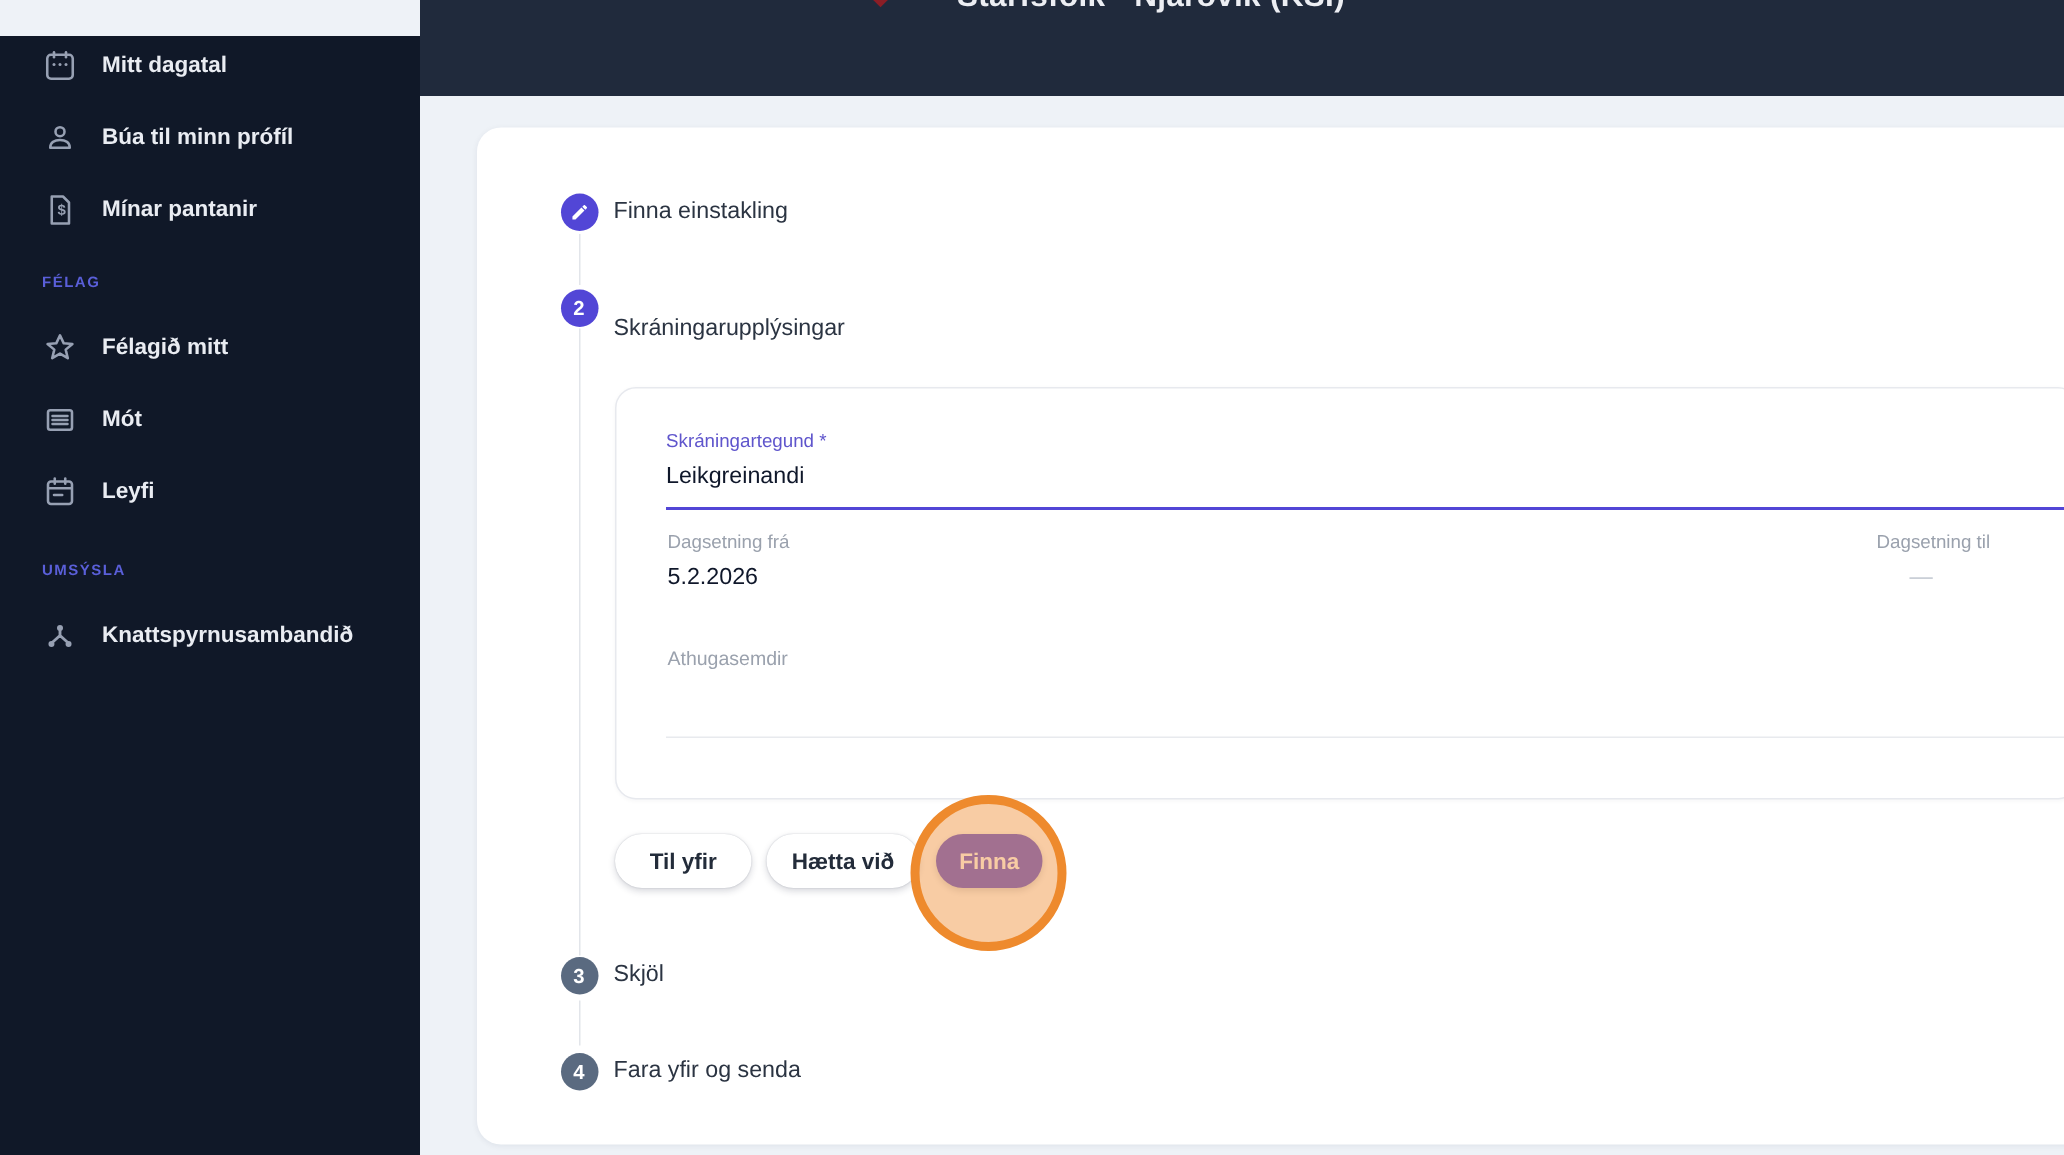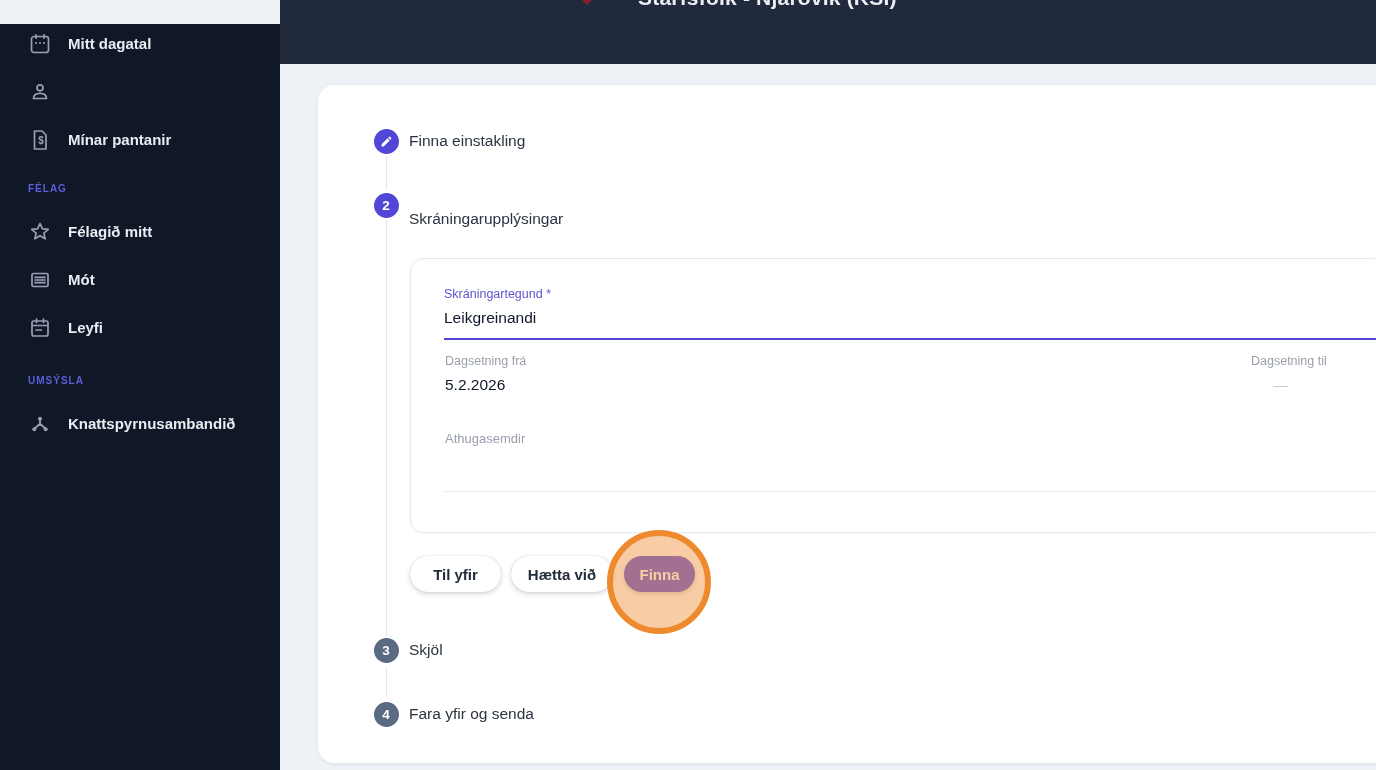--- a/index.html
+++ b/index.html
@@ -87,20 +87,21 @@
     <span class="nlabel">Mitt dagatal</span>
   </div>
 
   <div class="nav-item" style="top:48px">
     <span class="nico">
       <svg width="24" height="24" viewBox="0 0 24 24" fill="none" stroke="#97a0b3" stroke-width="1.7" stroke-linecap="round" stroke-linejoin="round">
         <circle cx="12" cy="7.8" r="3"></circle>
         <path d="M5.5 18.5 C5.5 15 8.4 13.3 12 13.3 C15.6 13.3 18.5 15 18.5 18.5 Z"></path>
       </svg>
     </span>
+    <span class="nlabel">Búa til minn prófíl</span>
   </div>
 
   <div class="nav-item" style="top:96px">
     <span class="nico">
       <svg width="24" height="24" viewBox="0 0 24 24" fill="none" stroke="#97a0b3" stroke-width="1.7" stroke-linecap="round" stroke-linejoin="round">
         <path d="M6.5 3 h7.5 l4 4 v14 h-11.5 z"></path>
         <text x="10.3" y="15.5" font-size="10" font-weight="bold" fill="#97a0b3" stroke="none" font-family="Liberation Sans, sans-serif">$</text>
       </svg>
     </span>
     <span class="nlabel">Mínar pantanir</span>

